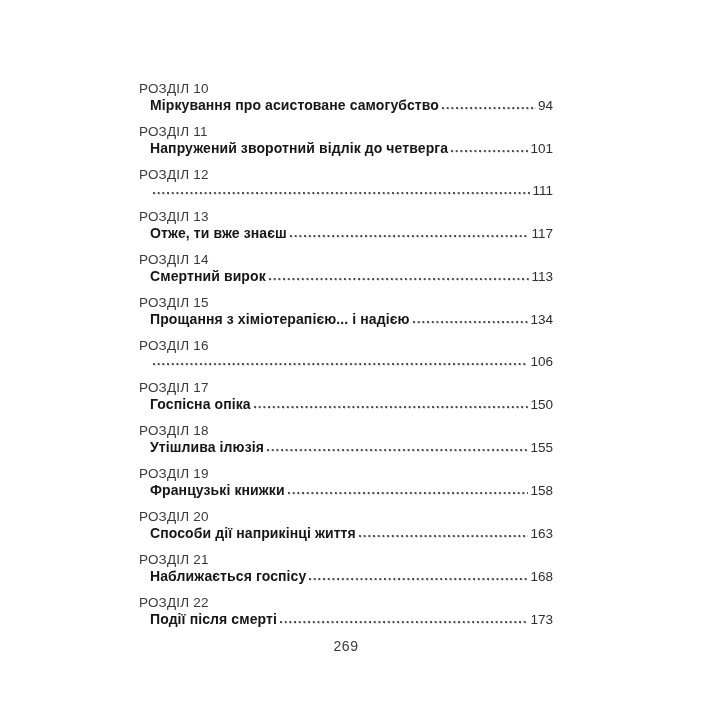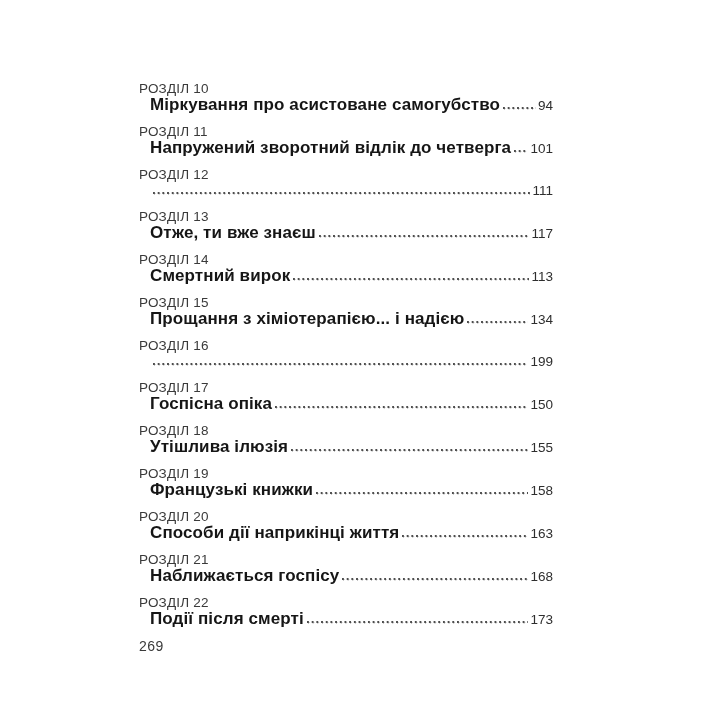--- a/index.html
+++ b/index.html
@@ -32,21 +32,21 @@
     letter-spacing: 0.2px;
   }
   .title-row {
     display: flex;
     align-items: baseline;
     margin-left: 11px;
     line-height: 16px;
   }
   .title {
     font-weight: 700;
-    font-size: 17px;
+    font-size: 14px;
     color: #161616;
     letter-spacing: 0.1px;
     white-space: nowrap;
   }
   .leader {
     flex: 1 1 auto;
     height: 12px;
     margin: 0 2px 0 3px;
     align-self: baseline;
     background-image: radial-gradient(circle at 1.1px 10.3px, #4d4d4d 1.02px, rgba(0,0,0,0) 1.35px);
@@ -55,20 +55,21 @@
   }
   .pagenum {
     font-size: 13.5px;
     font-weight: 400;
     color: #2e2e2e;
     white-space: nowrap;
   }
   .folio {
     margin-top: 3px;
     width: 100%;
+    text-align: center;
     font-size: 14px;
     font-weight: 400;
     color: #3a3a3a;
     letter-spacing: 0.5px;
   }
 </style>
 </head>
 <body>
 
 <div class="page">
@@ -125,21 +126,21 @@
           <span class="title">Прощання з хіміотерапією... і надією</span>
           <span class="leader"></span>
           <span class="pagenum">134</span>
         </div>
       </section>
 
       <section class="entry">
         <div class="chapter">РОЗДІЛ 16</div>
         <div class="title-row">
           <span class="leader"></span>
-          <span class="pagenum">199</span>
+          <span class="pagenum">106</span>
         </div>
       </section>
 
       <section class="entry">
         <div class="chapter">РОЗДІЛ 17</div>
         <div class="title-row">
           <span class="title">Госпісна опіка</span>
           <span class="leader"></span>
           <span class="pagenum">150</span>
         </div>

